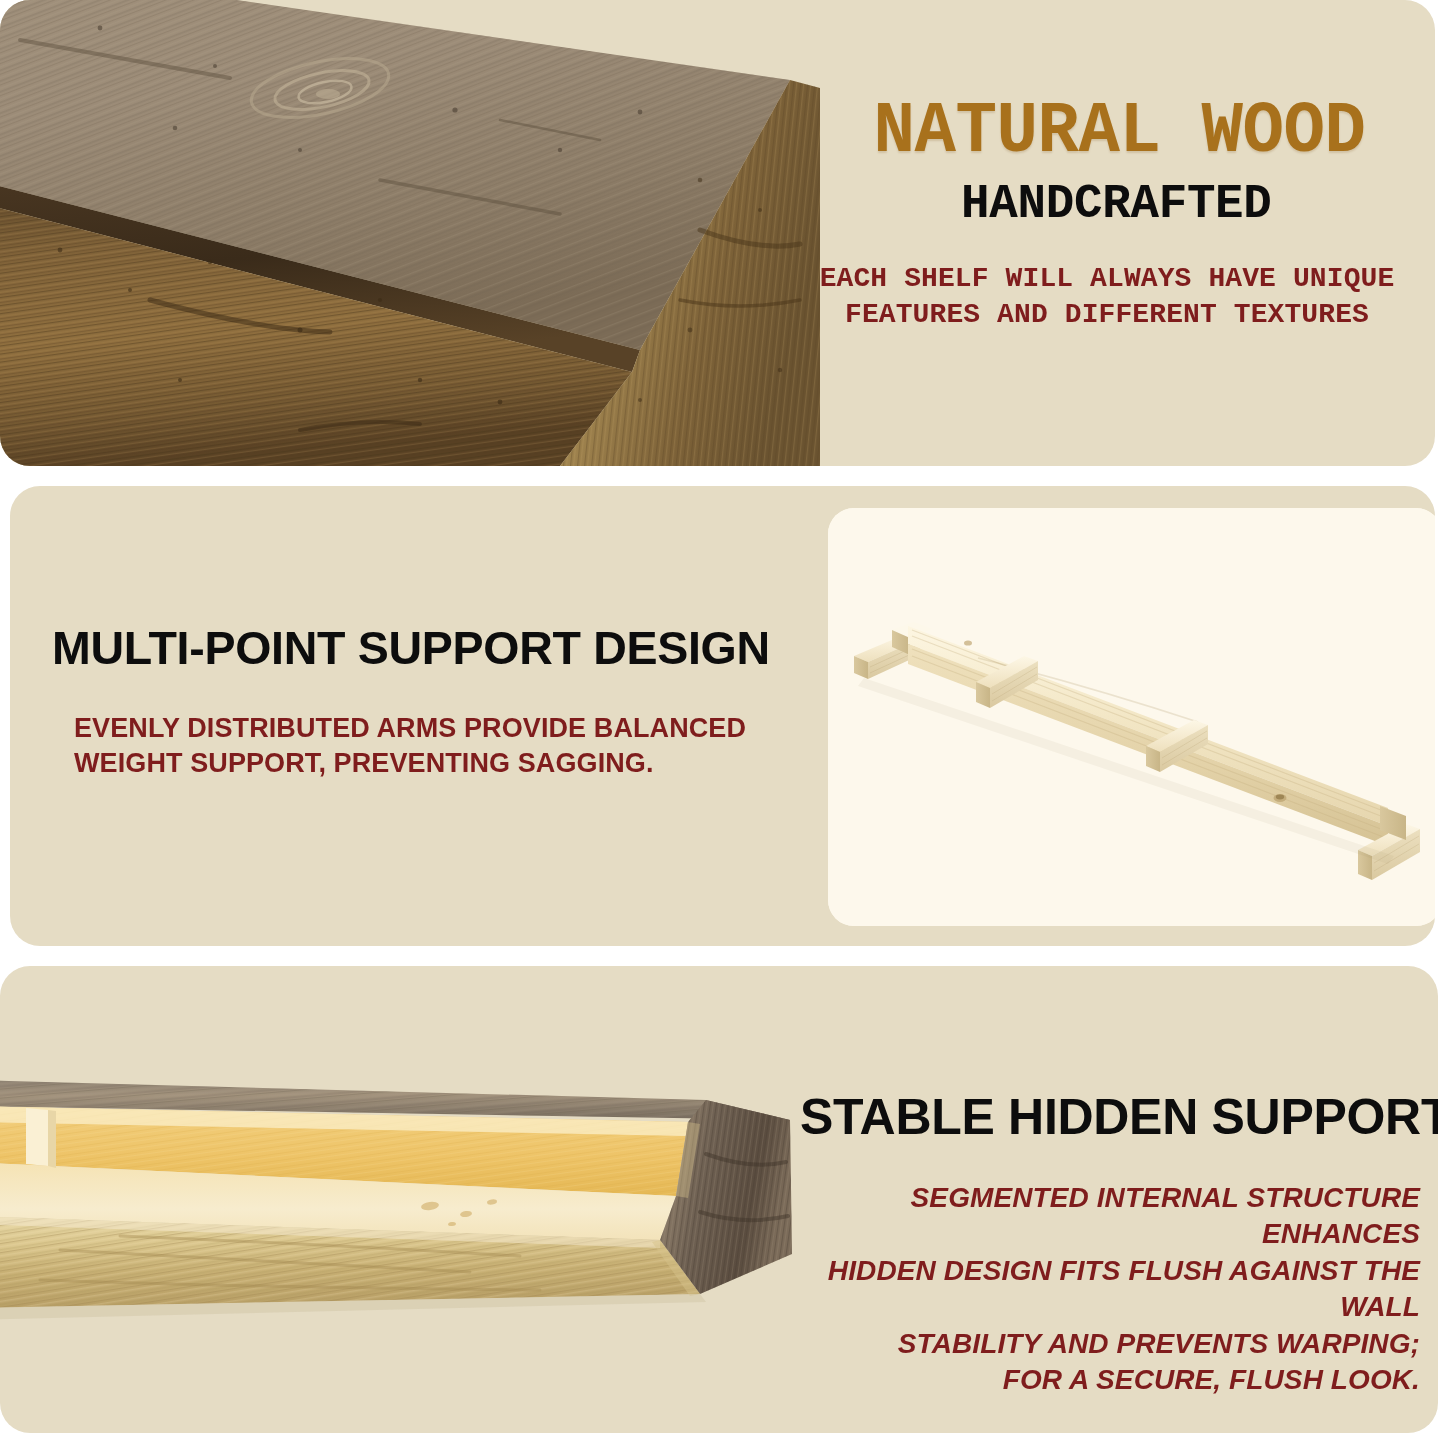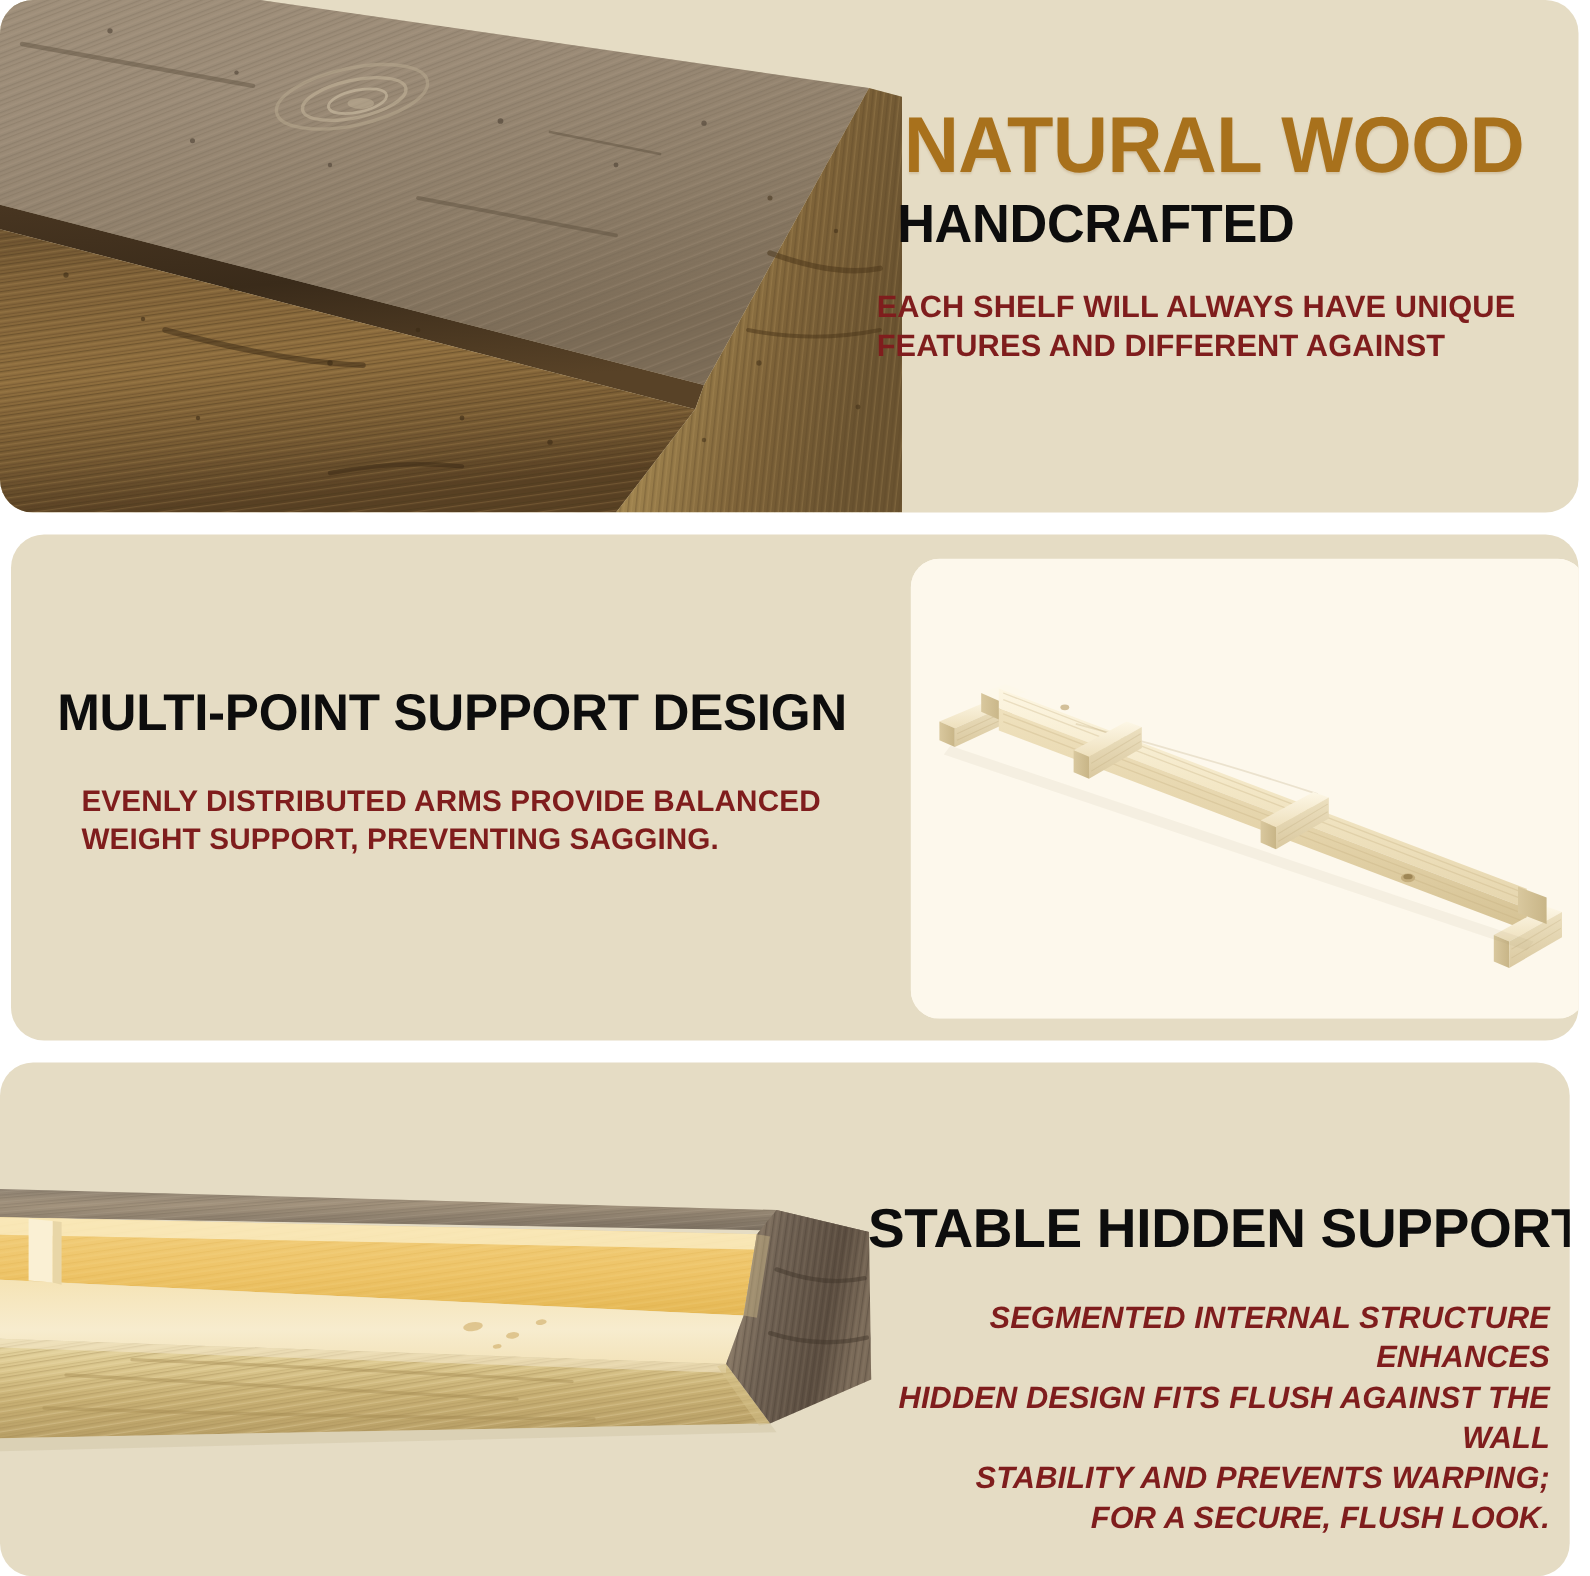--- a/index.html
+++ b/index.html
@@ -18,21 +18,21 @@
   
   .panel{
     position:absolute;
     left:10px; right:10px;
     background:#e5dcc4;
     border-radius:30px;
     overflow:hidden;
   }
   #panel-natural-wood{ top:0px;    height:466px; left:0px; right:10px; border-top-left-radius:30px;}
   #panel-multi-point { top:486px;  height:460px; }
-  #panel-hidden      { top:966px;  height:467px; left:0px; right:18px;}
+  #panel-hidden      { top:966px;  height:467px; left:0px; right:7px;}
 
   
   .copy{ position:absolute; }
   .h-gold{
     color:#a8711c;
     font-weight:900;
     font-stretch:condensed;
     letter-spacing:-0.5px;
     line-height:1.0;
     white-space:nowrap;
@@ -46,21 +46,21 @@
     white-space:nowrap;
   }
   .body-txt{
     color:#7f1d1d;
     font-weight:600;
     letter-spacing:0.1px;
     line-height:1.30;
   }
 
   
-  #nw-copy{ right:18px; top:96px; text-align:left; width:620px; }
+  #nw-copy{ right:18px; top:96px; text-align:center; width:620px;font-family:Liberation Mono, monospace; }
   #nw-title{ font-size:72px; transform:scaleX(.96); transform-origin:right center; }
   #nw-sub  { font-size:49px; margin-top:12px; transform:scaleX(.97); transform-origin:right center;}
   #nw-body { font-size:28px; margin-top:32px; }
 
   
   #mp-copy{ left:42px; top:138px; width:740px; text-align:left; }
   #mp-title{ font-size:47px; transform:scaleX(.99); transform-origin:left center; }
   #mp-body { font-size:27px; margin-top:40px;margin-left:22px; }
 
   
@@ -201,21 +201,21 @@
 
         <path d="M -40,198 L 632,372 L 560,466 L -40,466 Z" fill="#000" opacity=".06"></path>
       </svg>
     </div>
 
     <div class="copy" id="nw-copy">
       <div class="h-gold" id="nw-title">NATURAL WOOD</div>
       <div class="h-black" id="nw-sub">HANDCRAFTED</div>
       <div class="body-txt" id="nw-body">
         <div>EACH SHELF WILL ALWAYS HAVE UNIQUE</div>
-        <div>FEATURES AND DIFFERENT AGAINST</div>
+        <div>FEATURES AND DIFFERENT TEXTURES</div>
       </div>
     </div>
   </section>
 
   <section class="panel" id="panel-multi-point">
 
     <div class="copy" id="mp-copy">
       <div class="h-black" id="mp-title">MULTI-POINT SUPPORT DESIGN</div>
       <div class="body-txt" id="mp-body">
         <div>EVENLY DISTRIBUTED ARMS PROVIDE BALANCED</div>

